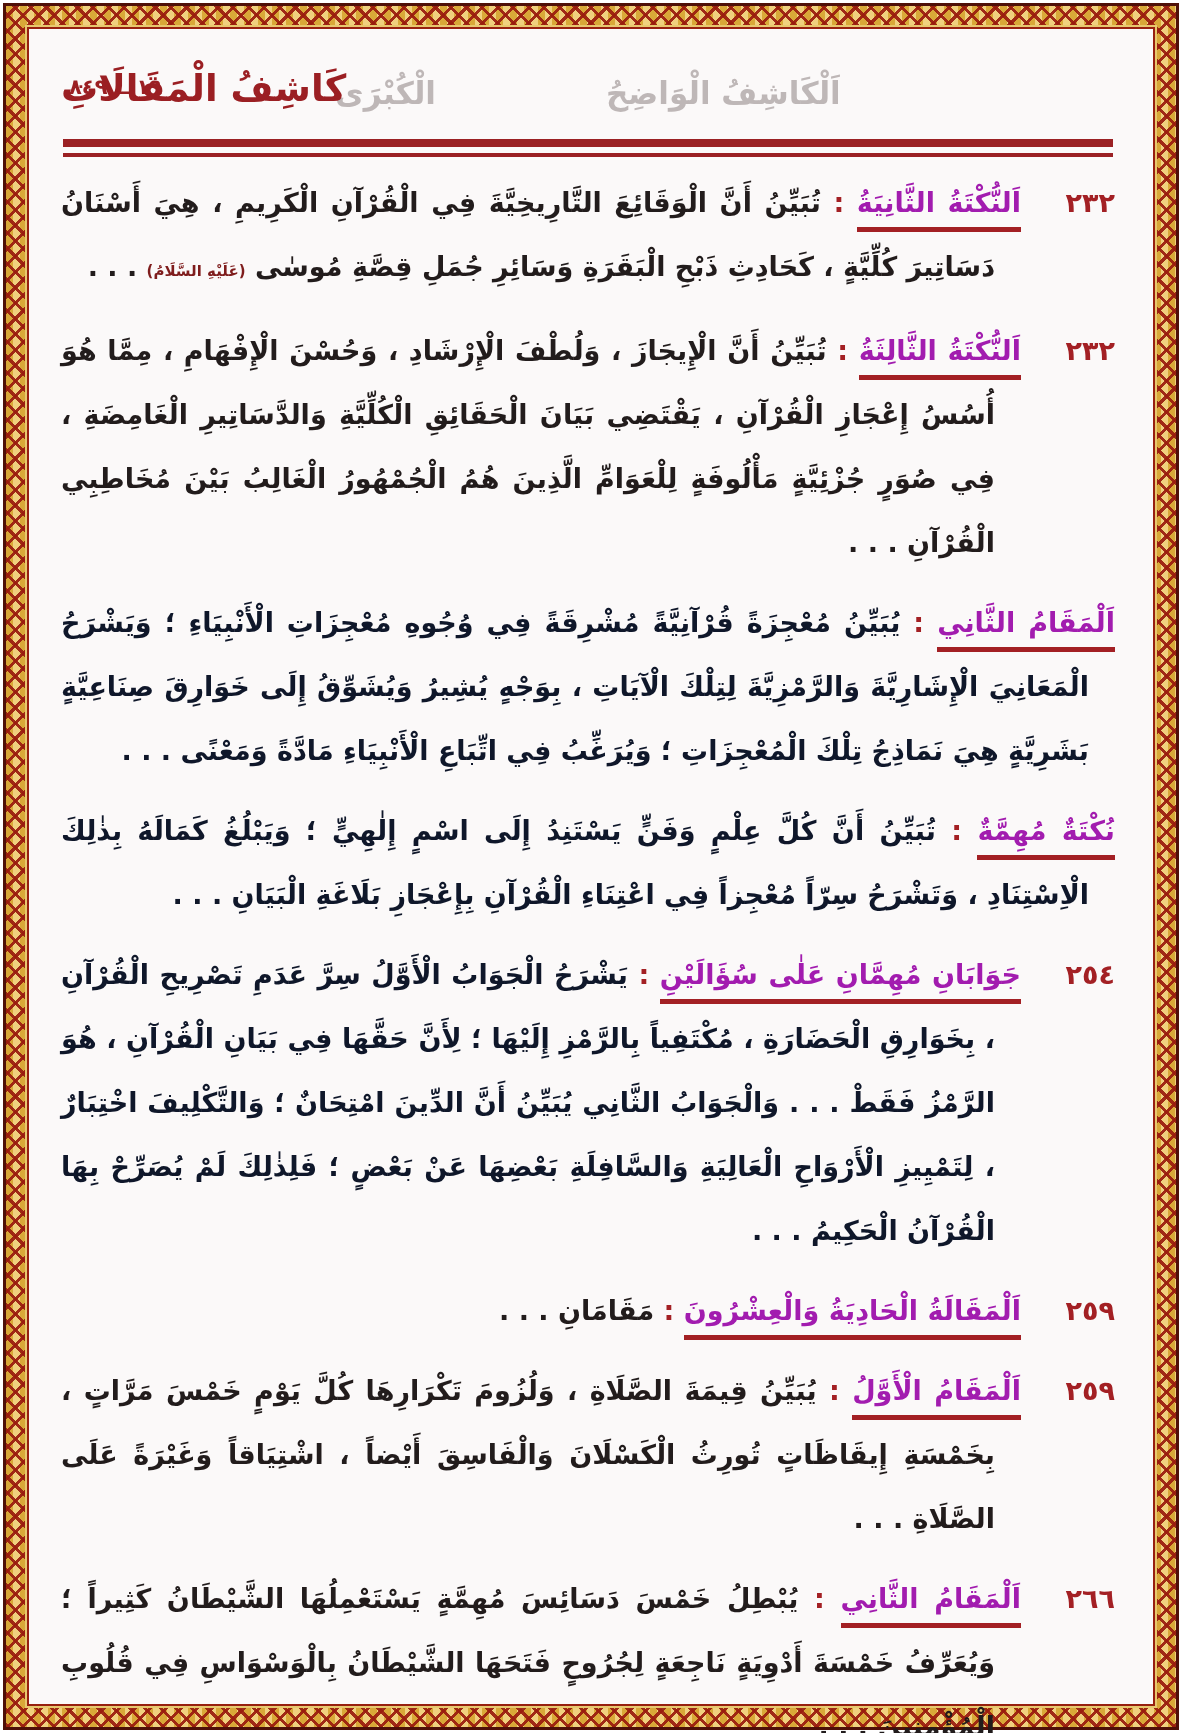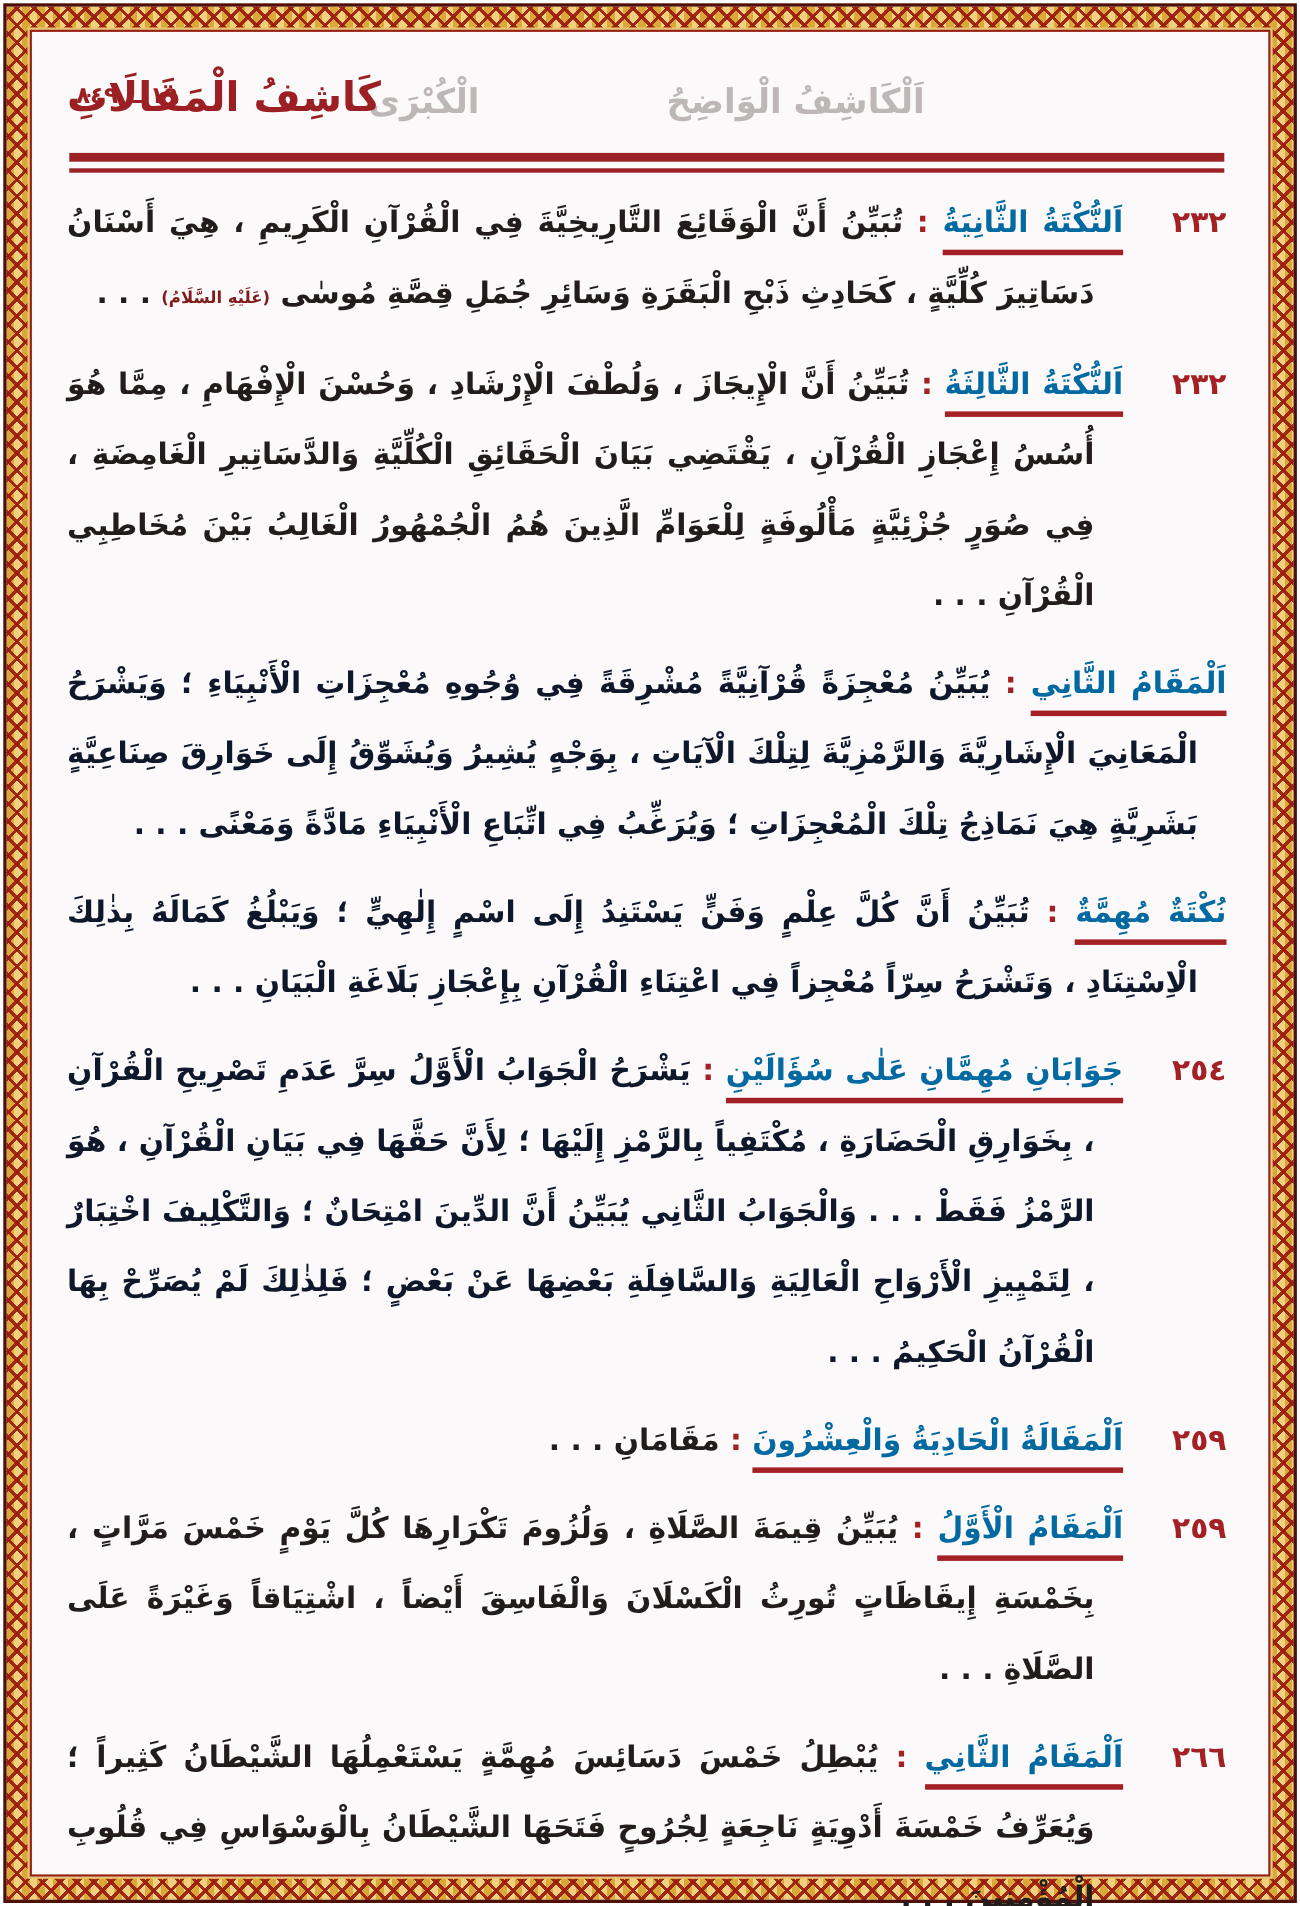--- a/index.html
+++ b/index.html
@@ -62,21 +62,21 @@
     color:#a32024; font-size:27px; font-weight:bold;
     line-height:64px; letter-spacing:2px; text-align:right;
   }
   .entry-text {
     flex:1; font-size:27px; font-weight:bold;
     line-height:64px; text-align:justify;
     padding-right:26px; text-indent:-26px;
     color:#221c1c;
   }
   .entry-heading {
-    color:#0369a1;
+    color:#a21caf;
     border-bottom:5px solid #a32024;
     padding-bottom:9px;
   }
   .entry-sep { color:#a32024; }
   .body-ink    { color:#221c1c; }
   .body-maroon { color:#0f172a; }
   .salam { font-size:15px; color:#7f1d1d; white-space:nowrap; }
 </style>
 </head>
 <body>

